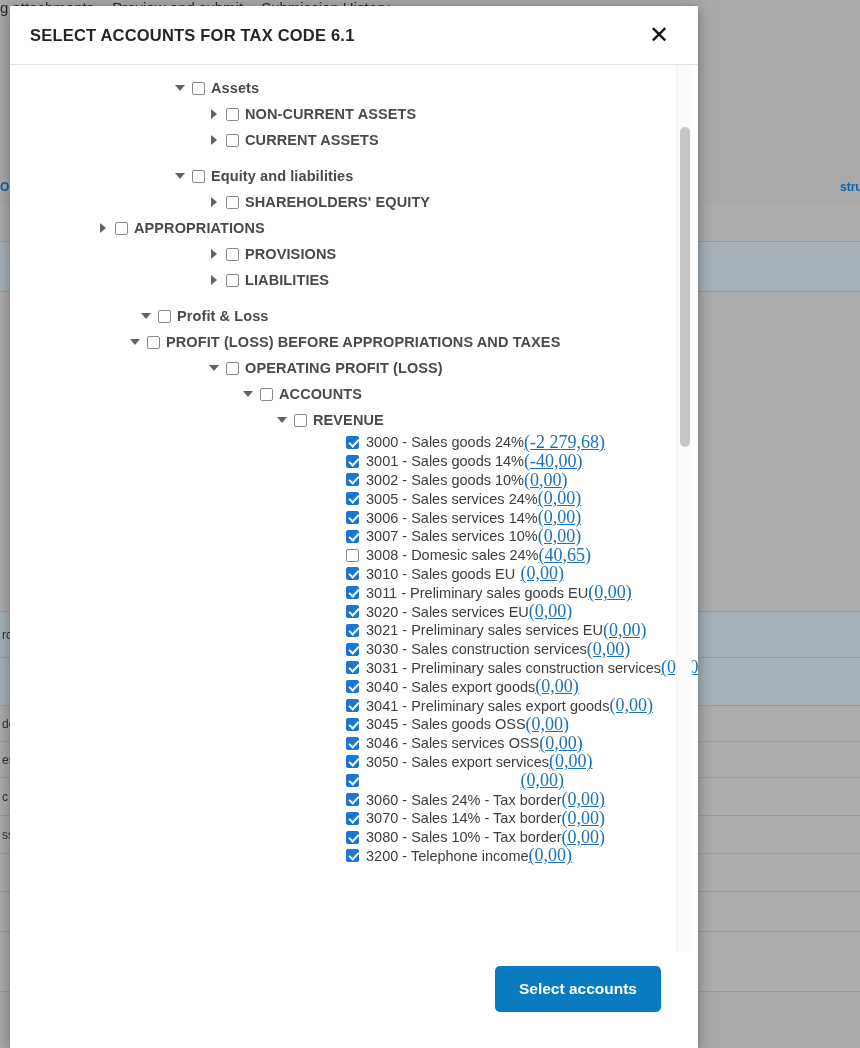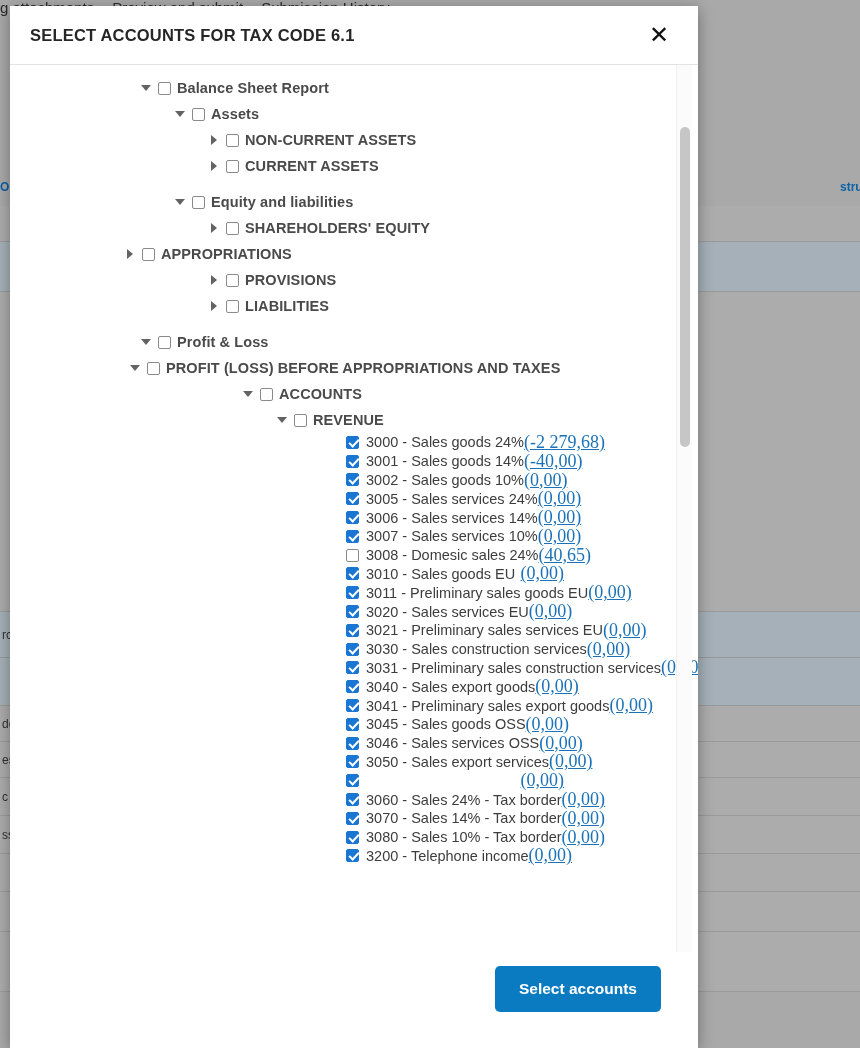--- a/index.html
+++ b/index.html
@@ -261,96 +261,96 @@
 
 <div id="modal">
 
   <div id="modal-header">
     <div id="modal-title">SELECT ACCOUNTS FOR TAX CODE 6.1</div>
     <button id="close-btn">✕</button>
   </div>
 
   <div id="modal-body">
     <div id="scroll-area">
+        <div class="node" style="padding-left: 163px;">
+          <span class="caret down">
+            <i></i>
+          </span>
+          <span class="cb"></span>
+          <span class="node-label">Assets</span>
+        </div>
+        <div class="node" style="padding-left: 197px;">
+          <span class="caret right">
+            <i></i>
+          </span>
+          <span class="cb"></span>
+          <span class="node-label">NON-CURRENT ASSETS</span>
+        </div>
+        <div class="node group" style="padding-left: 197px;">
+          <span class="caret right">
+            <i></i>
+          </span>
+          <span class="cb"></span>
+          <span class="node-label">CURRENT ASSETS</span>
+        </div>
+        <div class="node" style="padding-left: 163px;">
+          <span class="caret down">
+            <i></i>
+          </span>
+          <span class="cb"></span>
+          <span class="node-label">Equity and liabilities</span>
+        </div>
+        <div class="node" style="padding-left: 197px;">
+          <span class="caret right">
+            <i></i>
+          </span>
+          <span class="cb"></span>
+          <span class="node-label">SHAREHOLDERS' EQUITY</span>
+        </div>
+        <div class="node" style="padding-left: 86px;">
+          <span class="caret right">
+            <i></i>
+          </span>
+          <span class="cb"></span>
+          <span class="node-label">APPROPRIATIONS</span>
+        </div>
+        <div class="node" style="padding-left: 197px;">
+          <span class="caret right">
+            <i></i>
+          </span>
+          <span class="cb"></span>
+          <span class="node-label">PROVISIONS</span>
+        </div>
+        <div class="node group" style="padding-left: 197px;">
+          <span class="caret right">
+            <i></i>
+          </span>
+          <span class="cb"></span>
+          <span class="node-label">LIABILITIES</span>
+        </div>
         <div class="node" style="padding-left: 129px;">
           <span class="caret down">
             <i></i>
           </span>
           <span class="cb"></span>
-          <span class="node-label">Balance Sheet Report</span>
-        </div>
-        <div class="node" style="padding-left: 163px;">
-          <span class="caret down">
-            <i></i>
-          </span>
-          <span class="cb"></span>
-          <span class="node-label">Assets</span>
+          <span class="node-label">Profit &amp; Loss</span>
+        </div>
+        <div class="node" style="padding-left: 118px;">
+          <span class="caret down">
+            <i></i>
+          </span>
+          <span class="cb"></span>
+          <span class="node-label">PROFIT (LOSS) BEFORE APPROPRIATIONS AND TAXES</span>
         </div>
         <div class="node" style="padding-left: 197px;">
-          <span class="caret right">
-            <i></i>
-          </span>
-          <span class="cb"></span>
-          <span class="node-label">NON-CURRENT ASSETS</span>
-        </div>
-        <div class="node group" style="padding-left: 197px;">
-          <span class="caret right">
-            <i></i>
-          </span>
-          <span class="cb"></span>
-          <span class="node-label">CURRENT ASSETS</span>
-        </div>
-        <div class="node" style="padding-left: 163px;">
-          <span class="caret down">
-            <i></i>
-          </span>
-          <span class="cb"></span>
-          <span class="node-label">Equity and liabilities</span>
-        </div>
-        <div class="node" style="padding-left: 197px;">
-          <span class="caret right">
-            <i></i>
-          </span>
-          <span class="cb"></span>
-          <span class="node-label">SHAREHOLDERS' EQUITY</span>
-        </div>
-        <div class="node" style="padding-left: 113px;">
-          <span class="caret right">
-            <i></i>
-          </span>
-          <span class="cb"></span>
-          <span class="node-label">APPROPRIATIONS</span>
-        </div>
-        <div class="node" style="padding-left: 197px;">
-          <span class="caret right">
-            <i></i>
-          </span>
-          <span class="cb"></span>
-          <span class="node-label">PROVISIONS</span>
-        </div>
-        <div class="node group" style="padding-left: 197px;">
-          <span class="caret right">
-            <i></i>
-          </span>
-          <span class="cb"></span>
-          <span class="node-label">LIABILITIES</span>
-        </div>
-        <div class="node" style="padding-left: 129px;">
-          <span class="caret down">
-            <i></i>
-          </span>
-          <span class="cb"></span>
-          <span class="node-label">Profit &amp; Loss</span>
-        </div>
-        <div class="node" style="padding-left: 118px;">
-          <span class="caret down">
-            <i></i>
-          </span>
-          <span class="cb"></span>
-          <span class="node-label">PROFIT (LOSS) BEFORE APPROPRIATIONS AND TAXES</span>
+          <span class="caret down">
+            <i></i>
+          </span>
+          <span class="cb"></span>
+          <span class="node-label">OPERATING PROFIT (LOSS)</span>
         </div>
         <div class="node" style="padding-left: 231px;">
           <span class="caret down">
             <i></i>
           </span>
           <span class="cb"></span>
           <span class="node-label">ACCOUNTS</span>
         </div>
         <div class="node" style="padding-left: 265px;">
           <span class="caret down">

